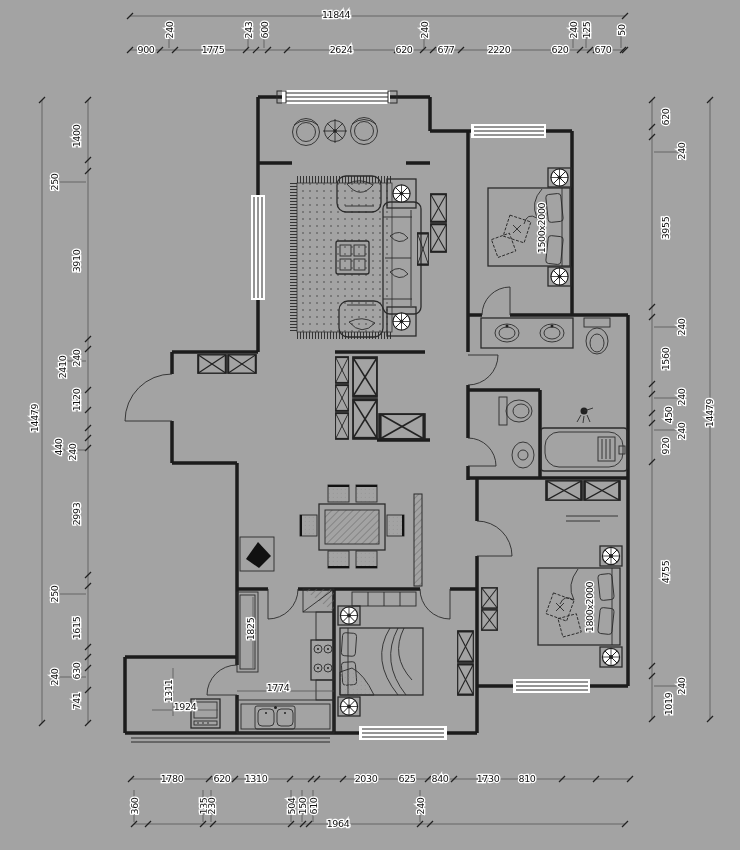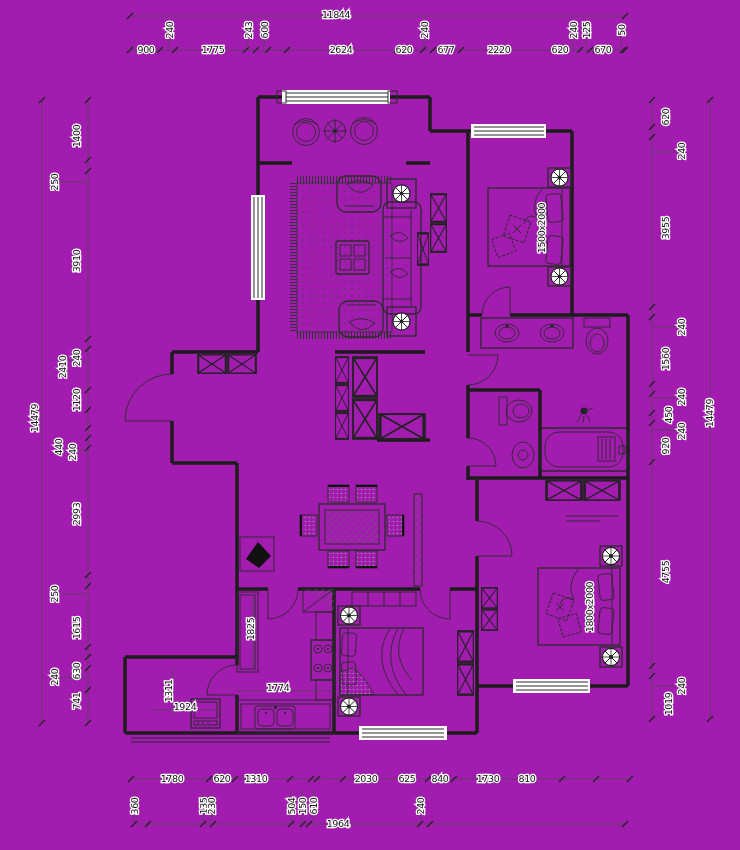--- a/index.html
+++ b/index.html
@@ -1,16 +1,16 @@
 <!DOCTYPE html>
 <html><head>
 <meta charset="utf-8">
 <style>
   html,body{margin:0;padding:0;background:#fff;}
-  #stage{width:740px;height:850px;position:relative;background:#a21caf;font-family:"DejaVu Sans",sans-serif;}
+  #stage{width:740px;height:850px;position:relative;background:#a3a3a3;font-family:"DejaVu Sans",sans-serif;}
   svg{display:block;}
   .wall{stroke:#1c1c1c;stroke-width:3.5;fill:none;stroke-linecap:butt;}
   .thin{stroke:#2b2b2b;stroke-width:.9;fill:none;}
   .med{stroke:#2b2b2b;stroke-width:1.3;fill:none;}
   .door{stroke:#2b2b2b;stroke-width:.9;fill:none;}
   .win{stroke:#2b2b2b;stroke-width:1;fill:none;}
   .dimline{stroke:#4a4a4a;stroke-width:.7;fill:none;}
   .tick{stroke:#222;stroke-width:1.2;}
   text.dim{font-family:"DejaVu Sans",sans-serif;font-size:9.5px;fill:#111;text-anchor:middle;
            dominant-baseline:middle;paint-order:stroke;stroke:#fff;stroke-width:2.6px;letter-spacing:-0.4px;}

